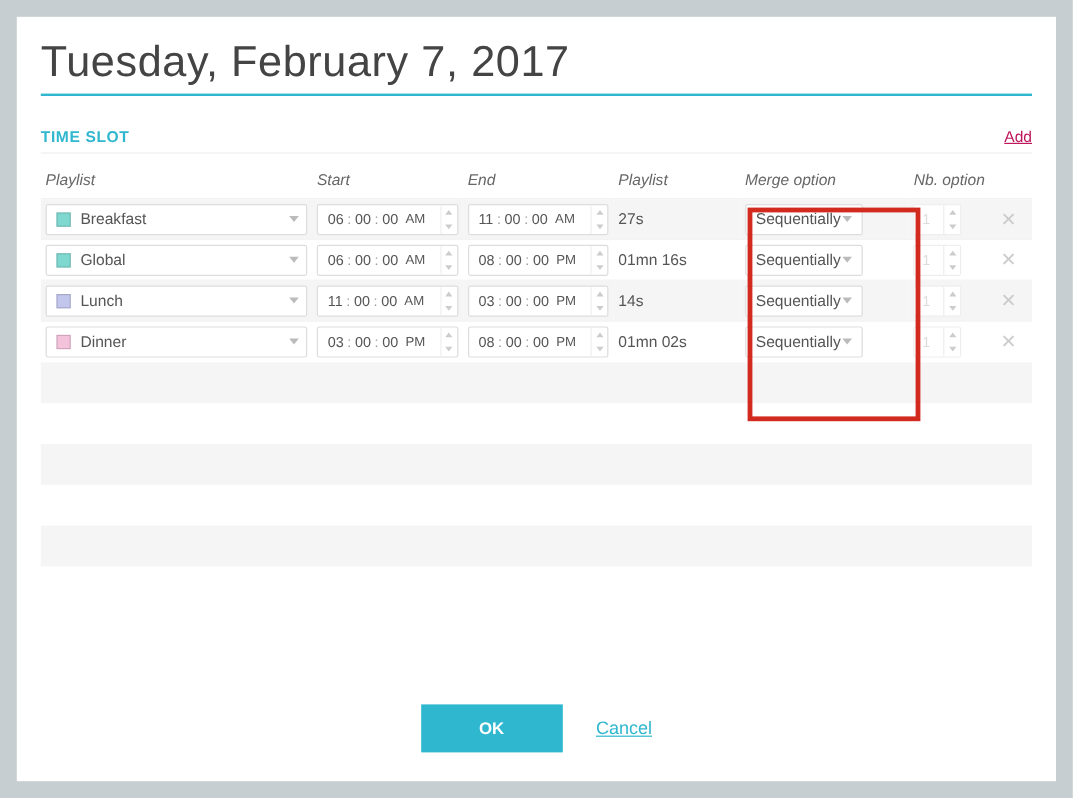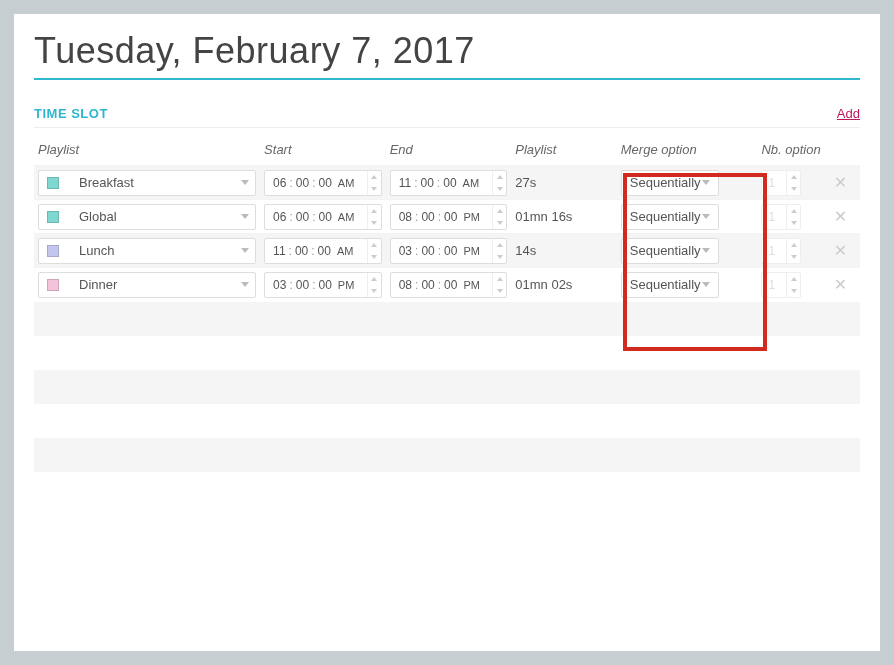--- a/index.html
+++ b/index.html
@@ -77,21 +77,21 @@
   tr.spacer td { height:34px; }
 
   
   .playlist-dd {
     display:flex; align-items:center;
     border:1px solid #ddd; background:#fff;
     height:26px; padding:0 6px 0 8px;
     border-radius:2px;
     justify-content:space-between;
   }
-  .playlist-dd .left { display:flex; align-items:center; gap:20px;justify-content:center; }
+  .playlist-dd .left { display:flex; align-items:center; gap:8px;justify-content:center; }
   .color-sq { width:12px; height:12px; border:1px solid rgba(0,0,0,0.15); }
   .caret {
     width:0;height:0;border-left:4px solid transparent;border-right:4px solid transparent;
     border-top:5px solid #bbb;
   }
 
   
   .timefield {
     display:flex; 
     border:1px solid #ddd; background:#fff;
@@ -464,13 +464,17 @@
           <td colspan="7"></td>
         </tr>
         <tr class="spacer ">
           <td colspan="7"></td>
         </tr>
       </tbody>
   </table>
 
   <div class="merge-highlight" id="merge-highlight" style="left: 609px; top: 159px; width: 144px; height: 178px;"></div>
 
+  <div class="footer">
+    <button class="btn-ok">OK</button>
+    <span class="cancel-link">Cancel</span>
+  </div>
 </div>
 
 </body></html>

